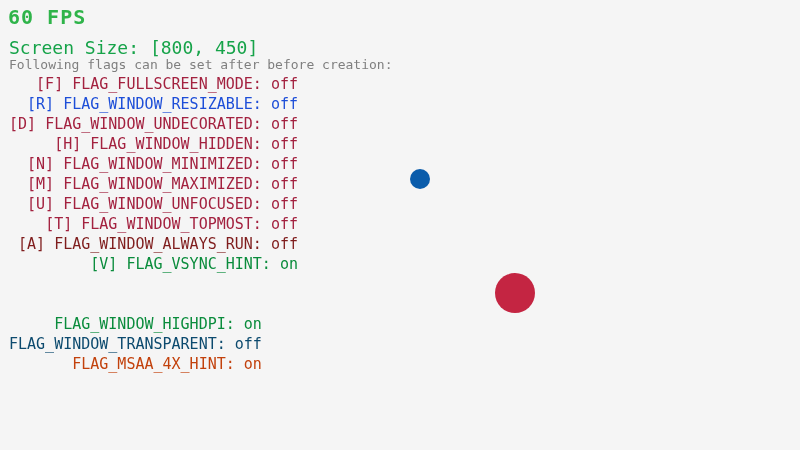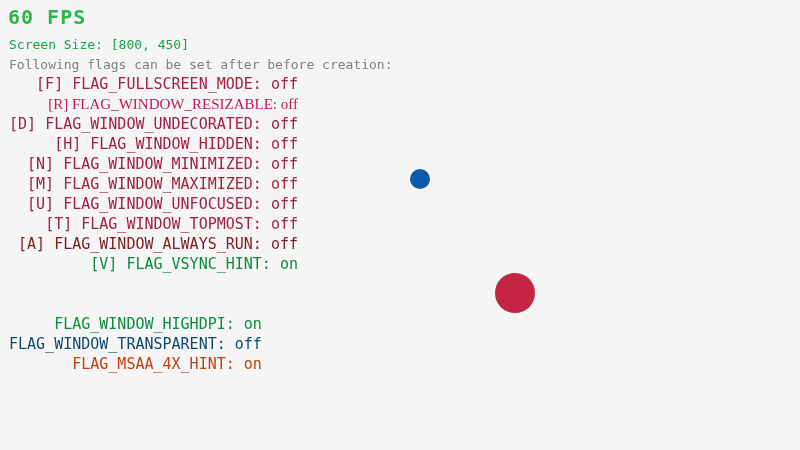--- a/index.html
+++ b/index.html
@@ -31,21 +31,21 @@
     letter-spacing: 1px;
     color: #2fb44a;
     white-space: pre;
   }
 
   
   .screen-size {
     position: absolute;
     left: 9px;
     top: 37px;
-    font-size: 13px;
+    font-size: 18px;
     color: #16a349;
     white-space: pre;
   }
 
   
   .section-heading {
     position: absolute;
     left: 9px;
     font-size: 13px;
     color: #7f7f7f;
@@ -102,21 +102,21 @@
 <div id="app">
 
   <div class="fps" style="color: rgb(47, 180, 74);">60 FPS</div>
 
   <div class="screen-size" style="color: rgb(22, 163, 73);">Screen Size: [800, 450]</div>
 
   <div class="section-heading heading-after" style="color: rgb(127, 127, 127);">Following flags can be set after before creation:</div>
 
   <div class="flag-list after-creation" id="flag-list-after">
       <div class="flag-row state-off" style="color: rgb(163, 33, 63);"><span class="flag-key">[F] </span><span class="flag-name">FLAG_FULLSCREEN_MODE:</span><span class="flag-value"> off</span></div>
-      <div class="flag-row state-off" style="color: #be185d; font-family: Liberation Serif, serif;"><span class="flag-key">[R] </span><span class="flag-name">FLAG_WINDOW_RESIZABLE:</span><span class="flag-value"> off</span></div>
+      <div class="flag-row state-off" style="color: #1d4ed8;"><span class="flag-key">[R] </span><span class="flag-name">FLAG_WINDOW_RESIZABLE:</span><span class="flag-value"> off</span></div>
       <div class="flag-row state-off" style="color: rgb(163, 33, 63);"><span class="flag-key">[D] </span><span class="flag-name">FLAG_WINDOW_UNDECORATED:</span><span class="flag-value"> off</span></div>
       <div class="flag-row state-off" style="color: rgb(163, 33, 63);"><span class="flag-key">[H] </span><span class="flag-name">FLAG_WINDOW_HIDDEN:</span><span class="flag-value"> off</span></div>
       <div class="flag-row state-off" style="color: rgb(163, 33, 63);"><span class="flag-key">[N] </span><span class="flag-name">FLAG_WINDOW_MINIMIZED:</span><span class="flag-value"> off</span></div>
       <div class="flag-row state-off" style="color: rgb(163, 33, 63);"><span class="flag-key">[M] </span><span class="flag-name">FLAG_WINDOW_MAXIMIZED:</span><span class="flag-value"> off</span></div>
       <div class="flag-row state-off" style="color: rgb(163, 33, 63);"><span class="flag-key">[U] </span><span class="flag-name">FLAG_WINDOW_UNFOCUSED:</span><span class="flag-value"> off</span></div>
       <div class="flag-row state-off" style="color: rgb(163, 33, 63);"><span class="flag-key">[T] </span><span class="flag-name">FLAG_WINDOW_TOPMOST:</span><span class="flag-value"> off</span></div>
       <div class="flag-row state-off" style="color: #7f1d1d;"><span class="flag-key">[A] </span><span class="flag-name">FLAG_WINDOW_ALWAYS_RUN:</span><span class="flag-value"> off</span></div>
       <div class="flag-row state-on" style="color: rgb(10, 140, 60);"><span class="flag-key">[V] </span><span class="flag-name">FLAG_VSYNC_HINT:</span><span class="flag-value"> on</span></div>
     </div>
 

